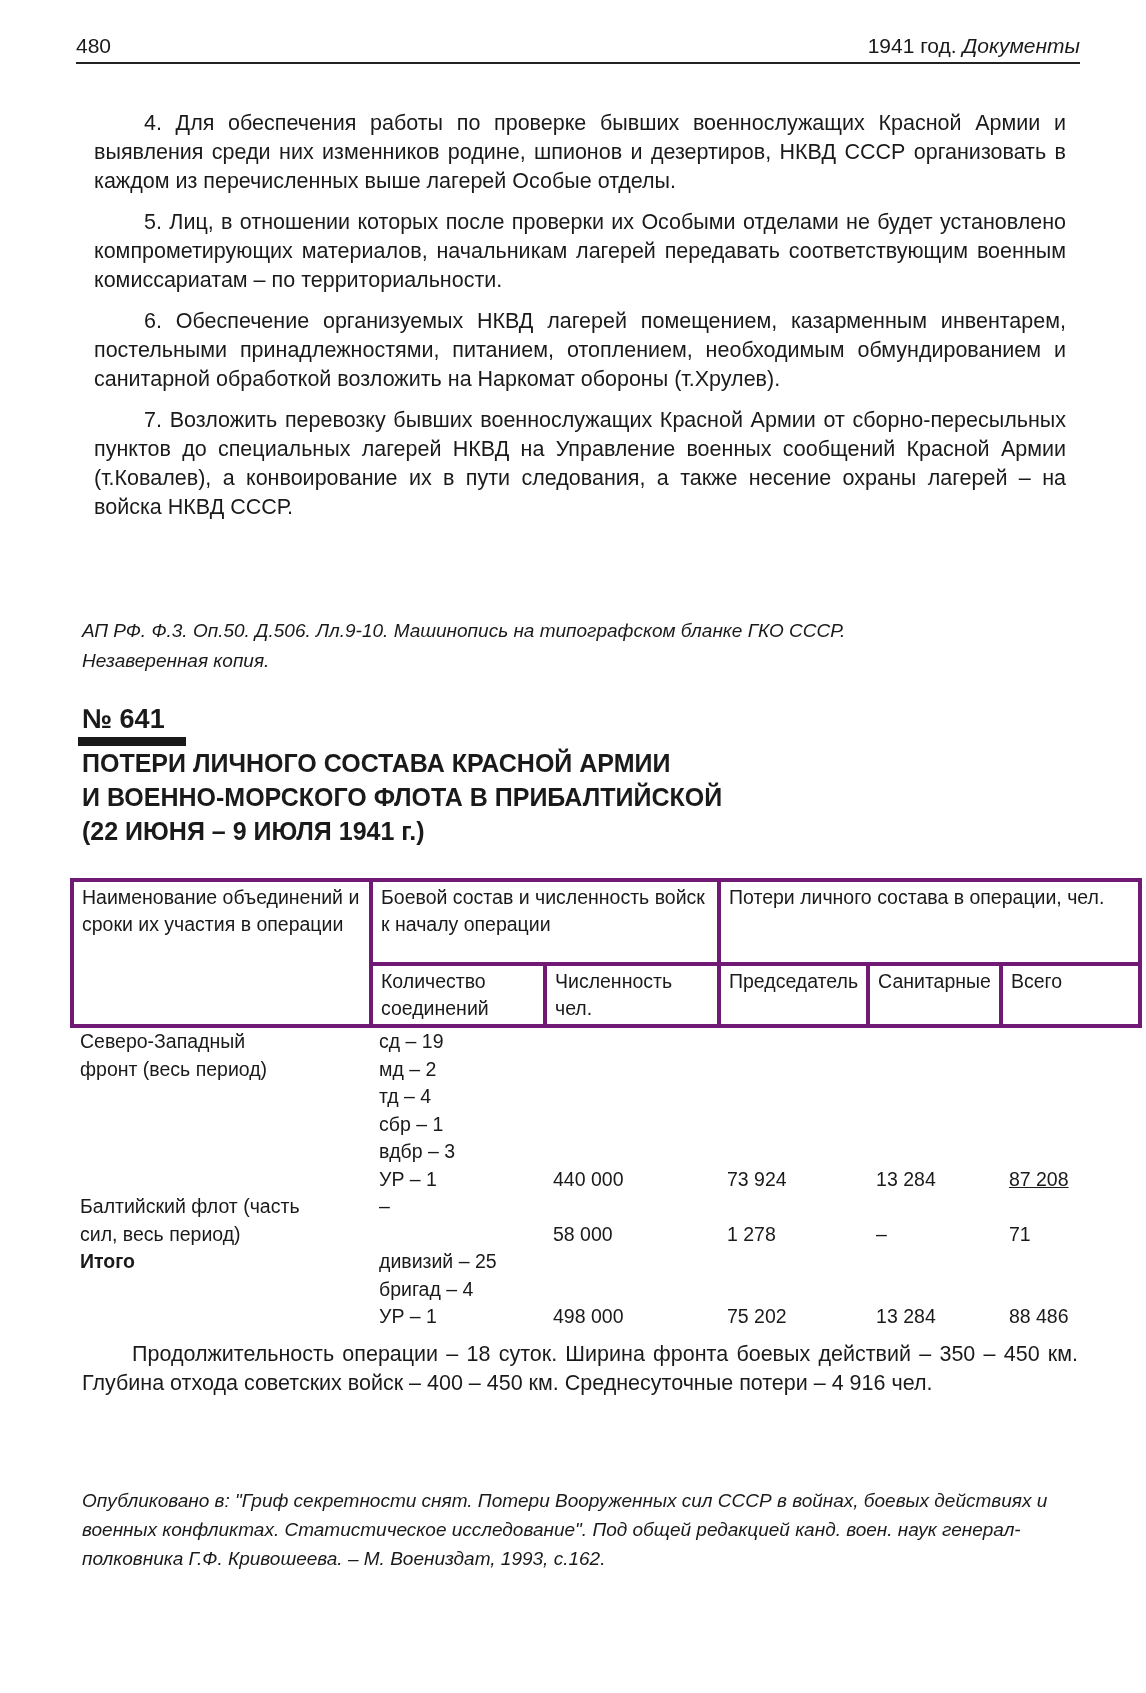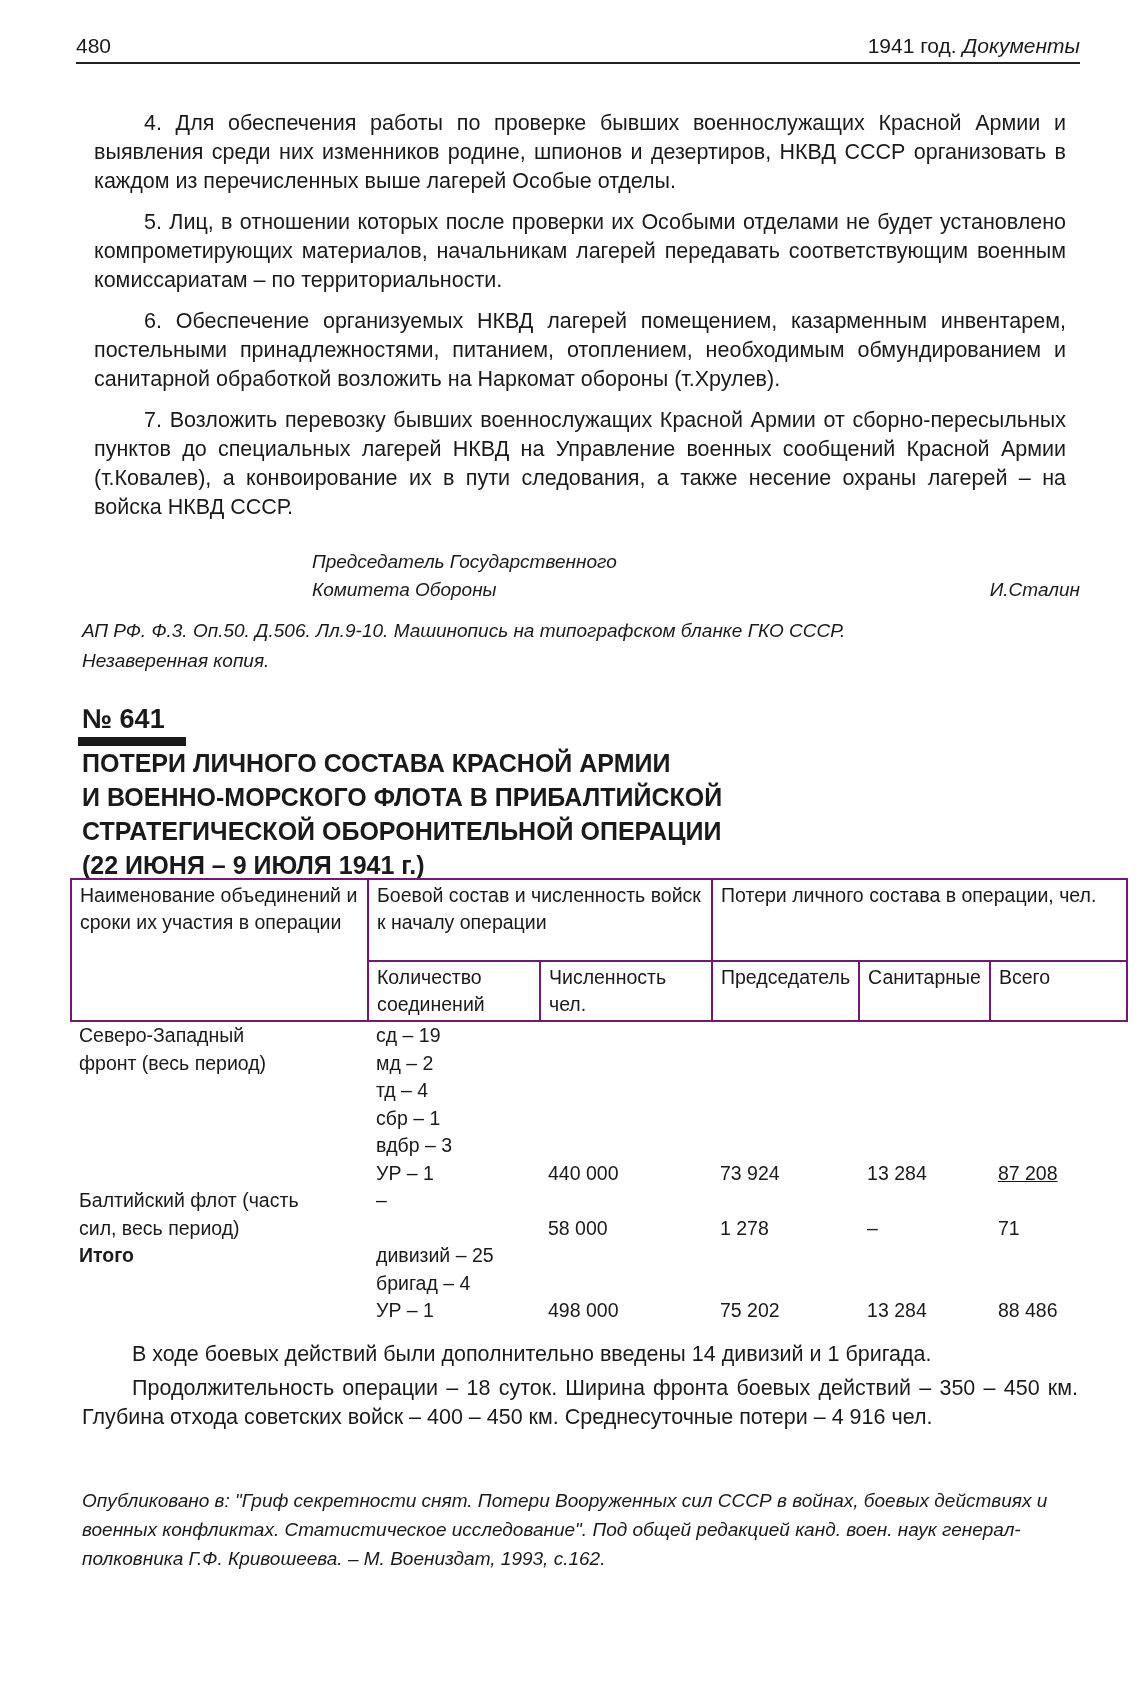--- a/index.html
+++ b/index.html
@@ -19,21 +19,21 @@
   .sig { position: absolute; left: 312px; width: 768px; font-size: 19px; line-height: 28px; font-style: italic; }
   .sig-name { position: absolute; right: 0; bottom: 0; }
 
   .archive { position: absolute; left: 82px; top: 616px; width: 1000px; font-size: 19px; line-height: 30px; font-style: italic; }
 
   .doc-no { position: absolute; left: 82px; top: 704px; font-size: 27px; font-weight: bold; }
   .doc-bar { position: absolute; left: 78px; top: 737px; width: 108px; height: 9px; background: #1a1a1a; }
   .doc-title { position: absolute; left: 82px; top: 746px; width: 900px; font-size: 25px; line-height: 34px; font-weight: bold; }
 
   table.losses { position: absolute; left: 70px; top: 878px; border-collapse: collapse; font-size: 19.5px; }
-  table.losses th { border: 2px solid #701a75; font-weight: normal; text-align: left; vertical-align: top;
+  table.losses th { border: 4px solid #701a75; font-weight: normal; text-align: left; vertical-align: top;
                     padding: 2px 8px 2px 8px; line-height: 27px; }
   table.losses td { padding: 0 8px; line-height: 27.5px; vertical-align: top; }
   .c1 { width: 279px; } .c2 { width: 154px; } .c3 { width: 154px; } .c4 { width: 114px; } .c5 { width: 94px; } .c6 { width: 119px; }
   .bold-label { font-weight: bold; }
 
   .after { position: absolute; left: 82px; top: 1340px; width: 996px; font-size: 21.5px; line-height: 29px; text-align: justify; }
   .after p { margin: 0 0 5px 0; text-indent: 50px; }
 
   .published { position: absolute; left: 82px; top: 1486px; width: 990px; font-size: 19px; line-height: 29px; font-style: italic; }
 </style>
@@ -51,37 +51,31 @@
   </div>
   <div class="head-rule"></div>
 
   <div class="body-text" style="top:97px;">
     <p class="para">4. Для обеспечения работы по проверке бывших военнослужащих Красной Армии и выявления среди них изменников родине, шпионов и дезертиров, НКВД СССР организовать в каждом из перечисленных выше лагерей Особые отделы.</p>
     <p class="para">5. Лиц, в отношении которых после проверки их Особыми отделами не будет установлено компрометирующих материалов, начальникам лагерей передавать соответствующим военным комиссариатам – по территориальности.</p>
     <p class="para">6. Обеспечение организуемых НКВД лагерей помещением, казарменным инвентарем, постельными принадлежностями, питанием, отоплением, необходимым обмундированием и санитарной обработкой возложить на Наркомат обороны (т.Хрулев).</p>
     <p class="para">7. Возложить перевозку бывших военнослужащих Красной Армии от сборно-пересыльных пунктов до специальных лагерей НКВД на Управление военных сообщений Красной Армии (т.Ковалев), а конвоирование их в пути следования, а также несение охраны лагерей – на войска НКВД СССР.</p>
   </div>
 
-  <div class="sig" style="top:548px; height:56px;">
-    <div>Председатель Государственного</div>
-    <div>Комитета Обороны</div>
-    <div class="sig-name">И.Сталин</div>
-  </div>
 
   <div class="archive">
     <div>АП РФ. Ф.3. Оп.50. Д.506. Лл.9-10. Машинопись на типографском бланке ГКО СССР.</div>
     <div>Незаверенная копия.</div>
   </div>
 
   <div class="doc-no">№ 641</div>
   <div class="doc-bar"></div>
   <div class="doc-title">
     <div>ПОТЕРИ ЛИЧНОГО СОСТАВА КРАСНОЙ АРМИИ</div>
     <div>И ВОЕННО-МОРСКОГО ФЛОТА В ПРИБАЛТИЙСКОЙ</div>
-    <div>СТРАТЕГИЧЕСКОЙ ОБОРОНИТЕЛЬНОЙ ОПЕРАЦИИ</div>
     <div>(22 ИЮНЯ – 9 ИЮЛЯ 1941 г.)</div>
   </div>
 
   <table class="losses">
     <thead>
       <tr>
         <th class="c1" rowspan="2">Наименование объединений и сроки их участия в операции</th>
         <th colspan="2" style="height:76px;">Боевой состав и численность войск к началу операции</th>
         <th colspan="3">Потери личного состава в операции, чел.</th>
       </tr>
@@ -139,19 +133,18 @@
         </td>
         <td style="vertical-align:bottom;">498 000</td>
         <td style="vertical-align:bottom;">75 202</td>
         <td style="vertical-align:bottom;">13 284</td>
         <td style="vertical-align:bottom;">88 486</td>
       </tr>
     </tbody>
   </table>
 
   <div class="after">
-    <p>В ходе боевых действий были дополнительно введены 14 дивизий и 1 бригада.</p>
     <p>Продолжительность операции – 18 суток. Ширина фронта боевых действий – 350 – 450 км. Глубина отхода советских войск – 400 – 450 км. Среднесуточные потери – 4 916 чел.</p>
   </div>
 
   <div class="published">Опубликовано в: "Гриф секретности снят. Потери Вооруженных сил СССР в войнах, боевых действиях и военных конфликтах. Статистическое исследование". Под общей редакцией канд. воен. наук генерал-полковника Г.Ф. Кривошеева. – М. Воениздат, 1993, с.162.</div>
 
 </div>
 
 </body></html>

